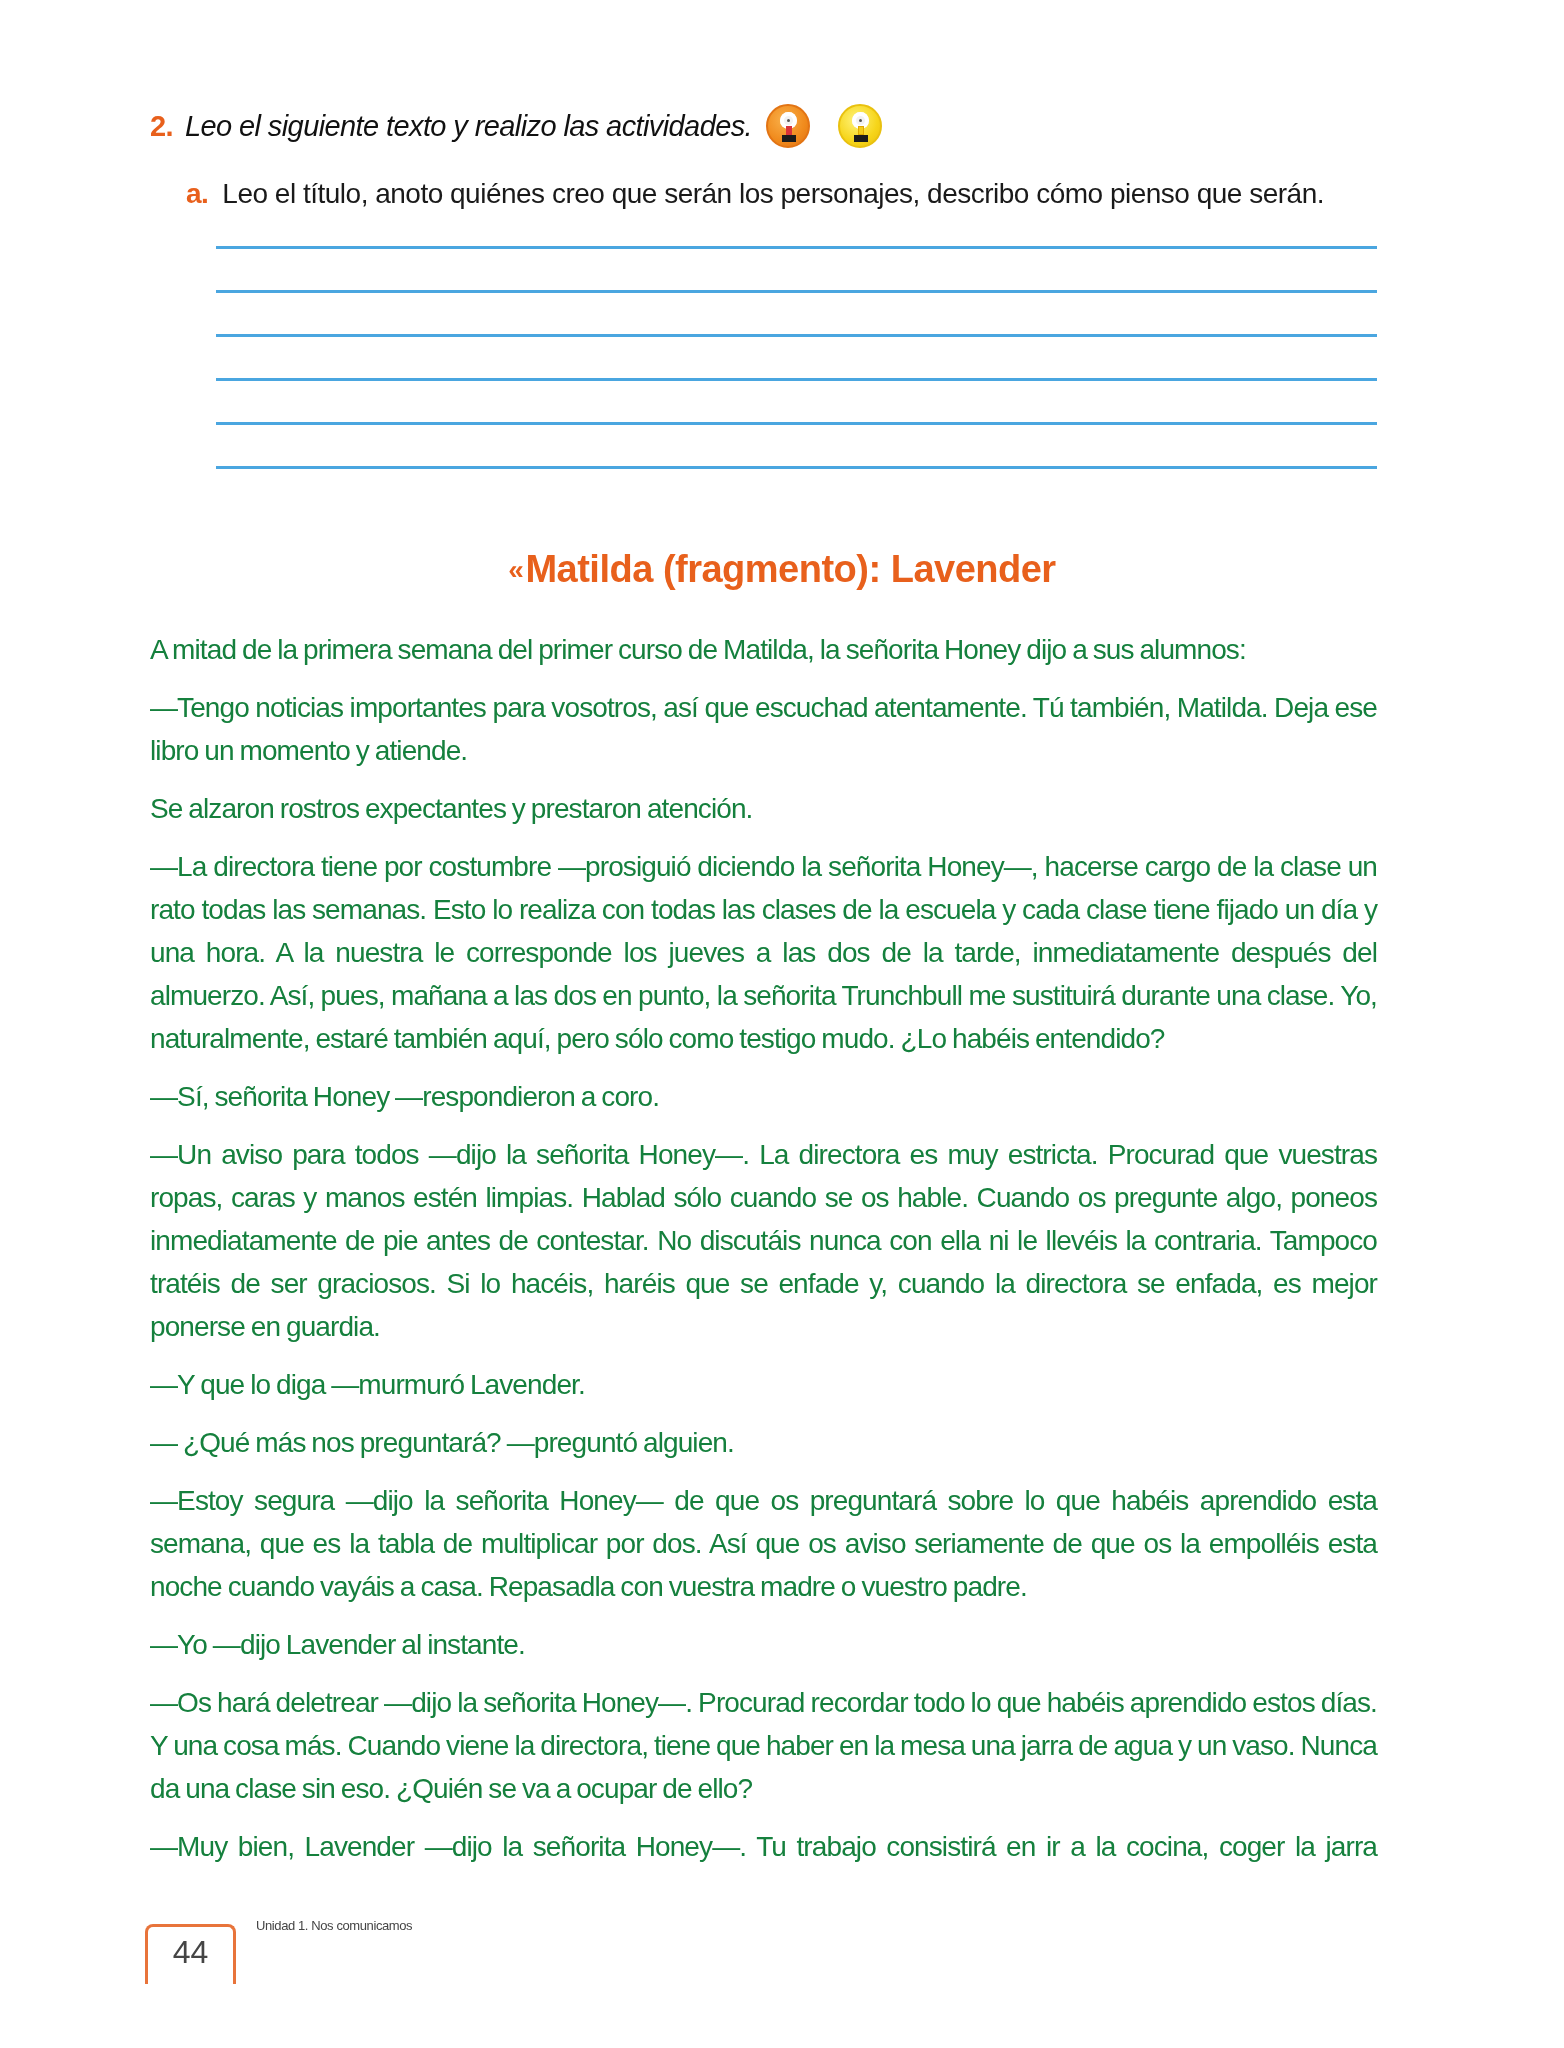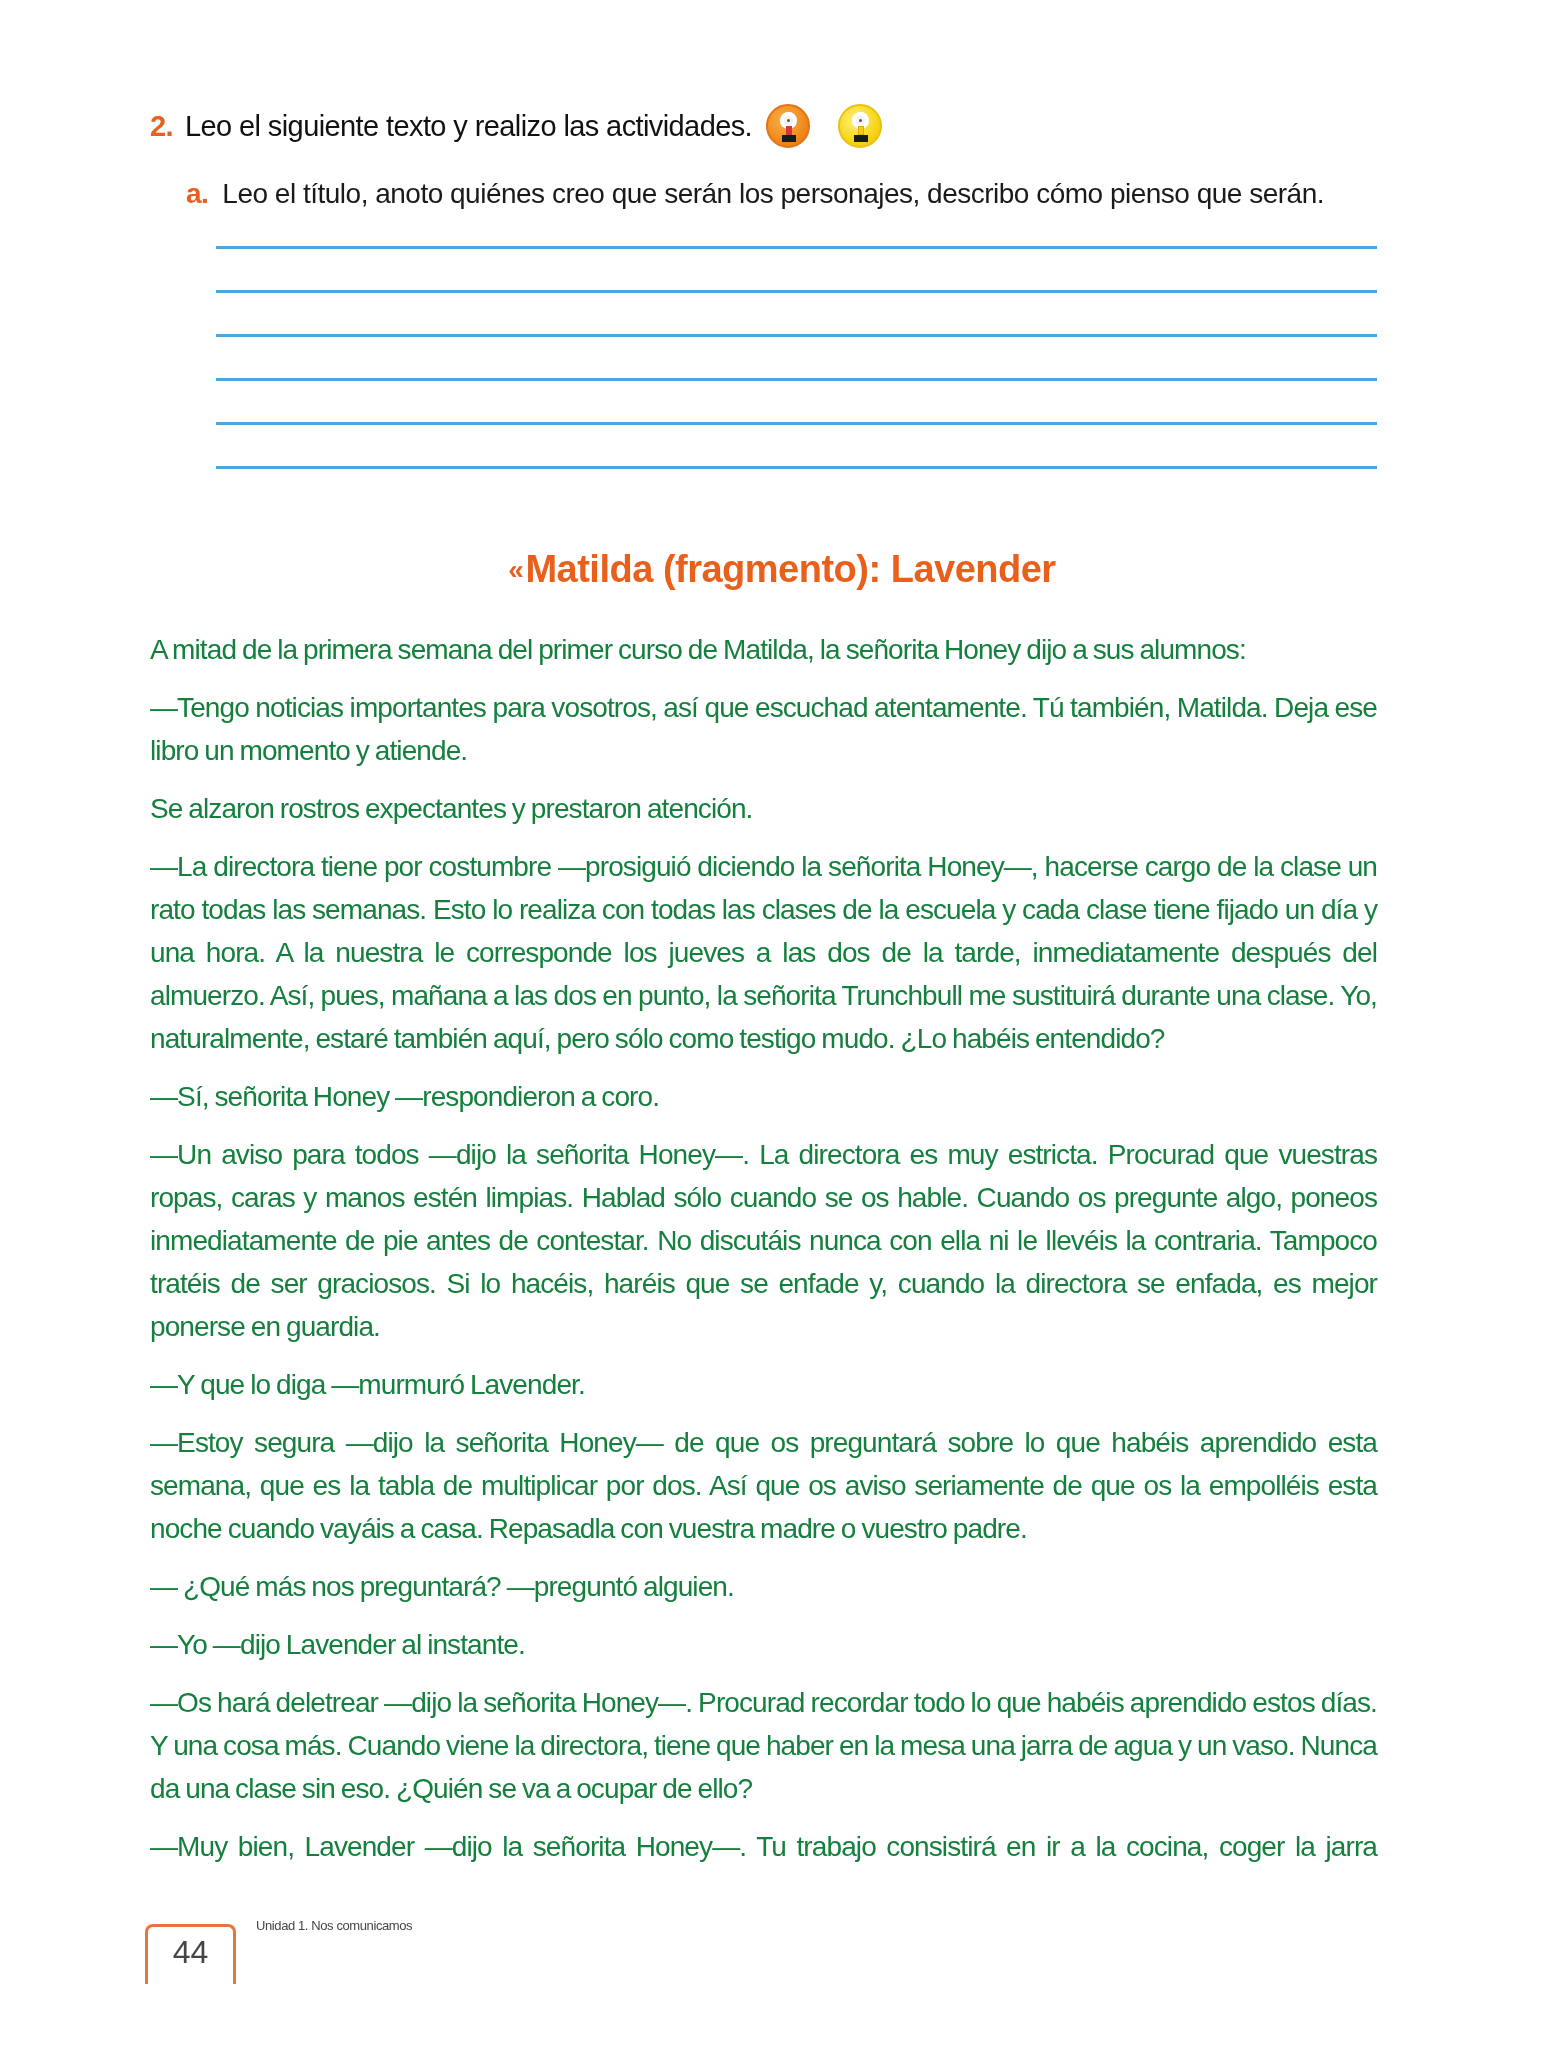--- a/index.html
+++ b/index.html
@@ -23,21 +23,21 @@
       display: flex;
       align-items: center;
       font-size: 29px;
       letter-spacing: -0.6px;
     }
     .activity-num {
       color: #e8601c;
       font-weight: bold;
       margin-right: 12px;
     }
-    .activity-text { color: #111; }
+    .activity-text { color: #111; font-style: italic; }
     .bulb {
       width: 44px;
       height: 44px;
       border-radius: 50%;
       display: inline-block;
       position: relative;
       margin-left: 12px;
       box-sizing: border-box;
     }
     .bulb.orange {
@@ -210,22 +210,22 @@
 </div>
 
 <div class="story-body">
   <p>A mitad de la primera semana del primer curso de Matilda, la señorita Honey dijo a sus alumnos:</p>
   <p>—Tengo noticias importantes para vosotros, así que escuchad atentamente. Tú también, Matilda. Deja ese libro un momento y atiende.</p>
   <p>Se alzaron rostros expectantes y prestaron atención.</p>
   <p>—La directora tiene por costumbre —prosiguió diciendo la señorita Honey—, hacerse cargo de la clase un rato todas las semanas. Esto lo realiza con todas las clases de la escuela y cada clase tiene fijado un día y una hora. A la nuestra le corresponde los jueves a las dos de la tarde, inmediatamente después del almuerzo. Así, pues, mañana a las dos en punto, la señorita Trunchbull me sustituirá durante una clase. Yo, naturalmente, estaré también aquí, pero sólo como testigo mudo. ¿Lo habéis entendido?</p>
   <p>—Sí, señorita Honey —respondieron a coro.</p>
   <p>—Un aviso para todos —dijo la señorita Honey—. La directora es muy estricta. Procurad que vuestras ropas, caras y manos estén limpias. Hablad sólo cuando se os hable. Cuando os pregunte algo, poneos inmediatamente de pie antes de contestar. No discutáis nunca con ella ni le llevéis la contraria. Tampoco tratéis de ser graciosos. Si lo hacéis, haréis que se enfade y, cuando la directora se enfada, es mejor ponerse en guardia.</p>
   <p>—Y que lo diga —murmuró Lavender.</p>
+  <p>— ¿Qué más nos preguntará? —preguntó alguien.</p>
   <p>—Estoy segura —dijo la señorita Honey— de que os preguntará sobre lo que habéis aprendido esta semana, que es la tabla de multiplicar por dos. Así que os aviso seriamente de que os la empolléis esta noche cuando vayáis a casa. Repasadla con vuestra madre o vuestro padre.</p>
-  <p>— ¿Qué más nos preguntará? —preguntó alguien.</p>
   <p>—Yo —dijo Lavender al instante.</p>
   <p>—Os hará deletrear —dijo la señorita Honey—. Procurad recordar todo lo que habéis aprendido estos días. Y una cosa más. Cuando viene la directora, tiene que haber en la mesa una jarra de agua y un vaso. Nunca da una clase sin eso. ¿Quién se va a ocupar de ello?</p>
   <p class="last">—Muy bien, Lavender —dijo la señorita Honey—. Tu trabajo consistirá en ir a la cocina, coger la jarra</p>
 </div>
 
 <div class="footer">
   <div class="page-box">44</div>
   <div class="unit-label">Unidad 1. Nos comunicamos</div>
 </div>
 

